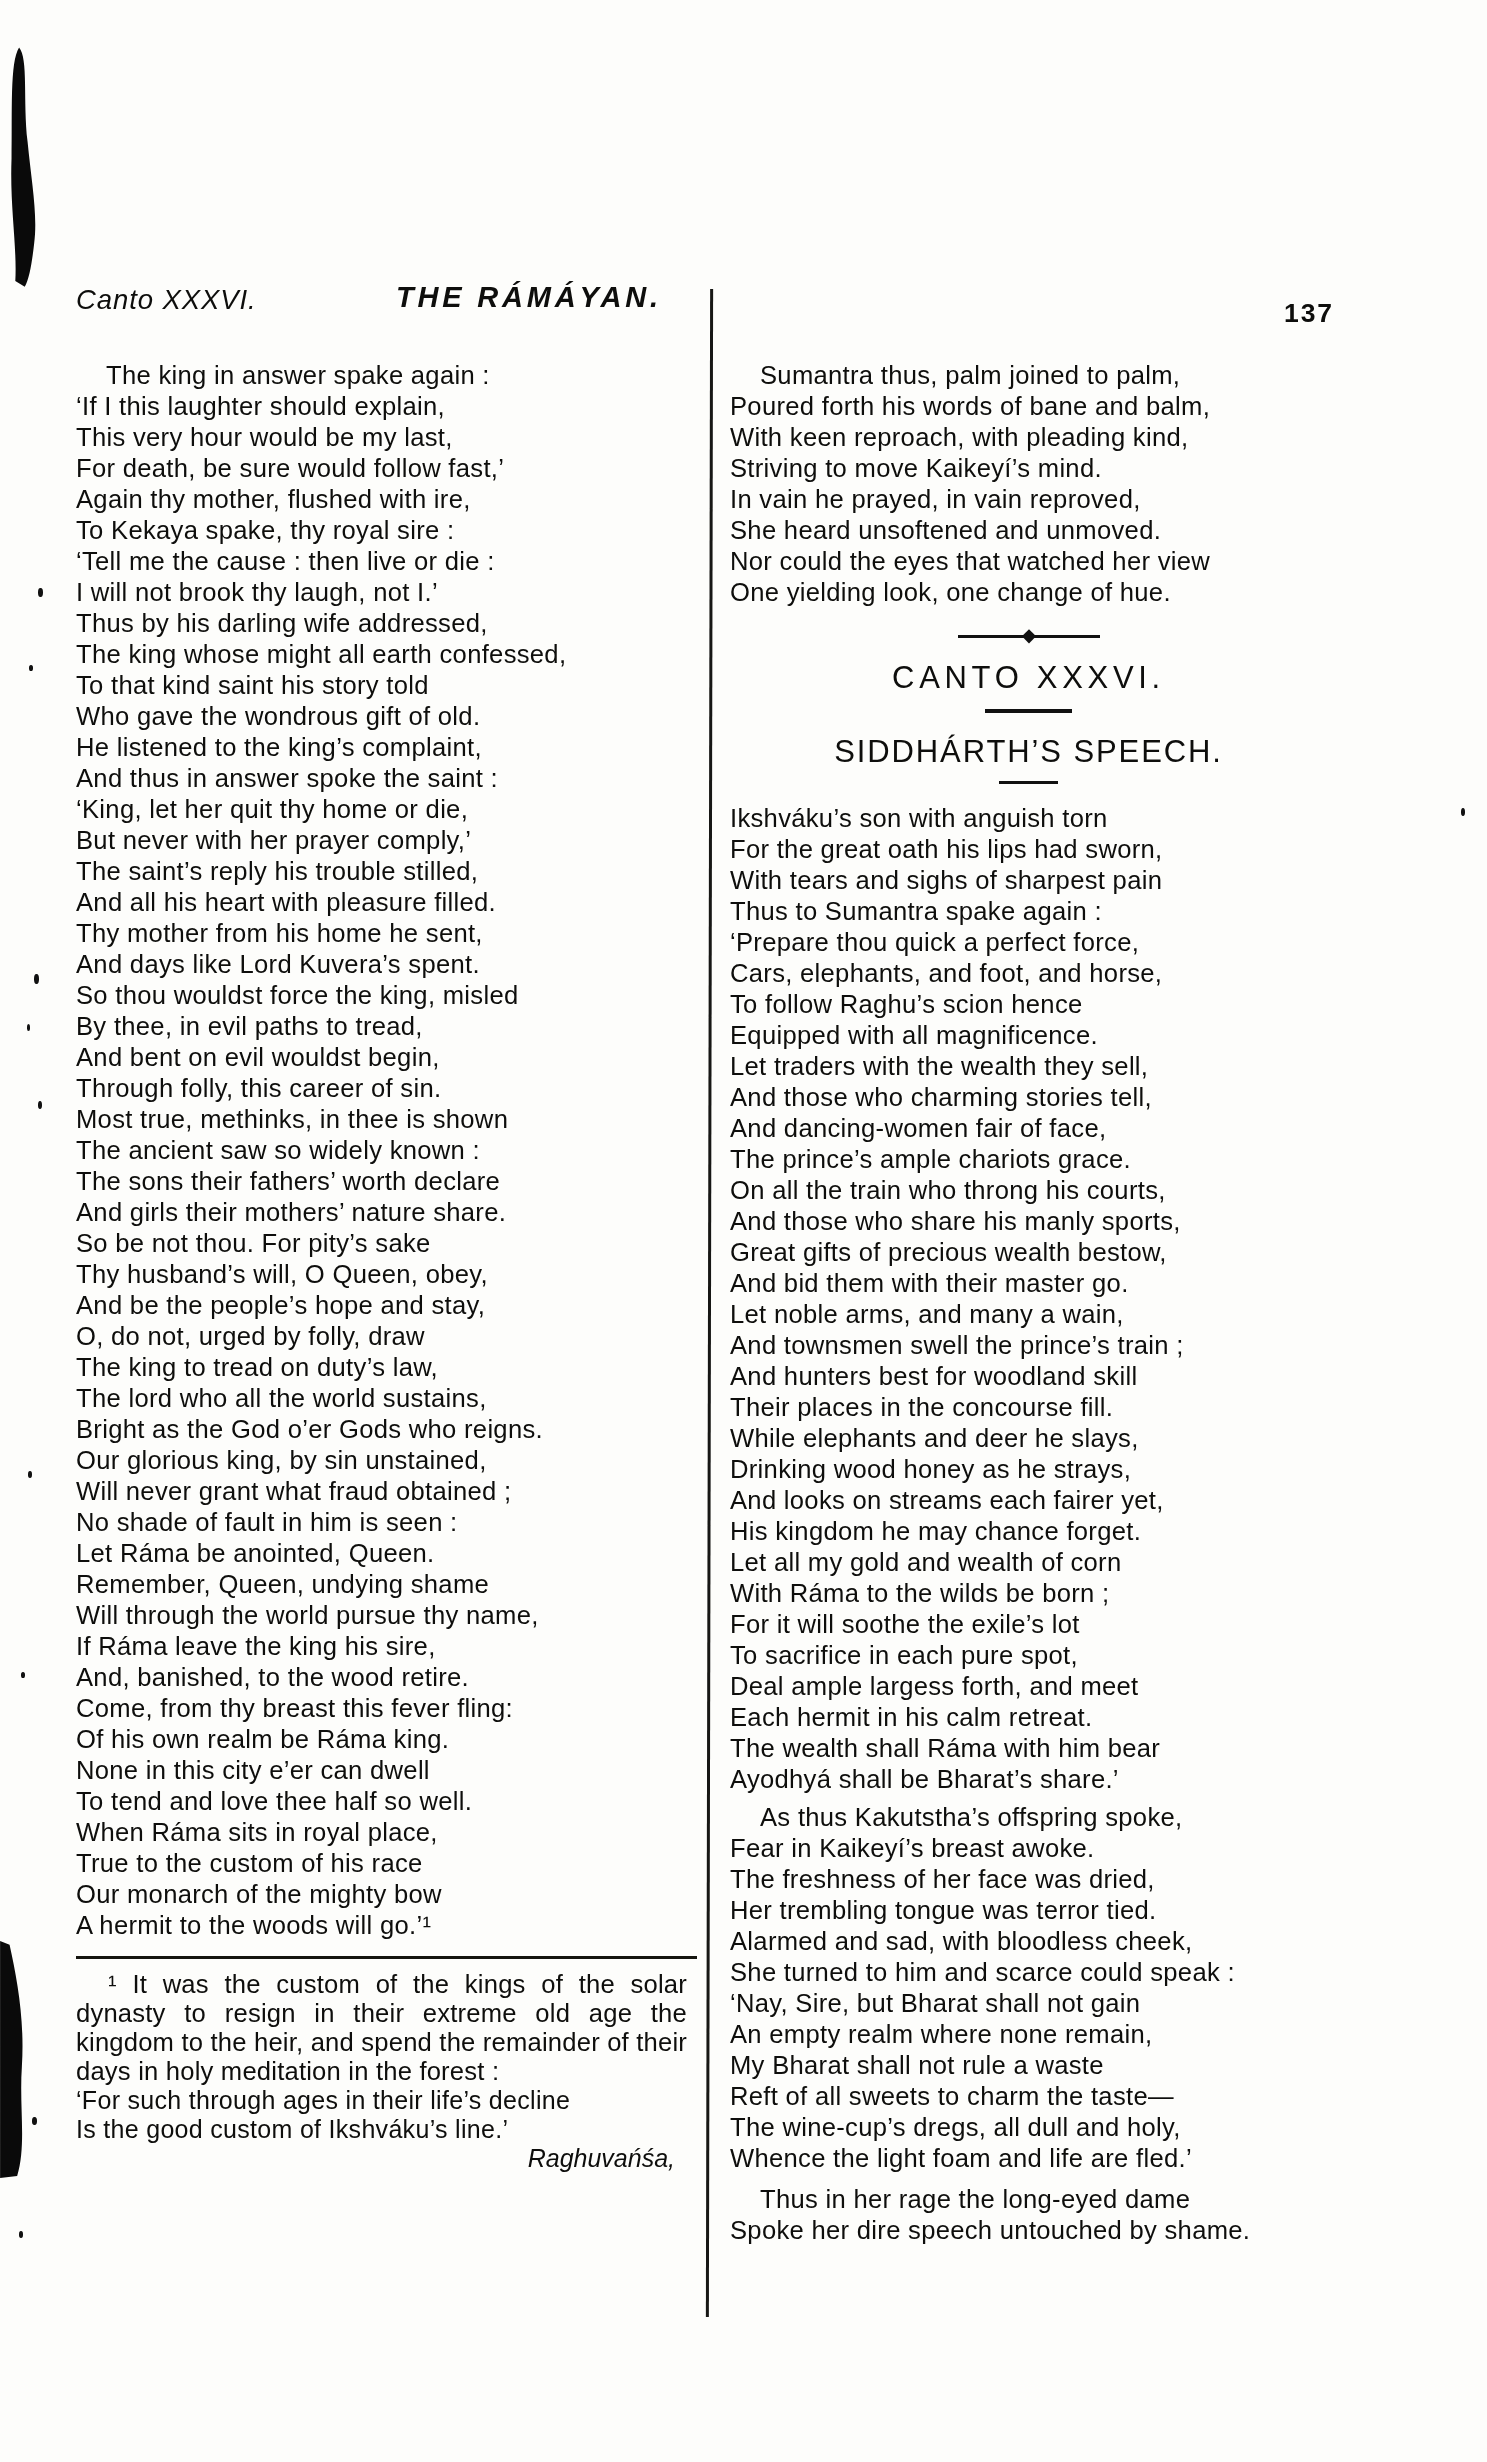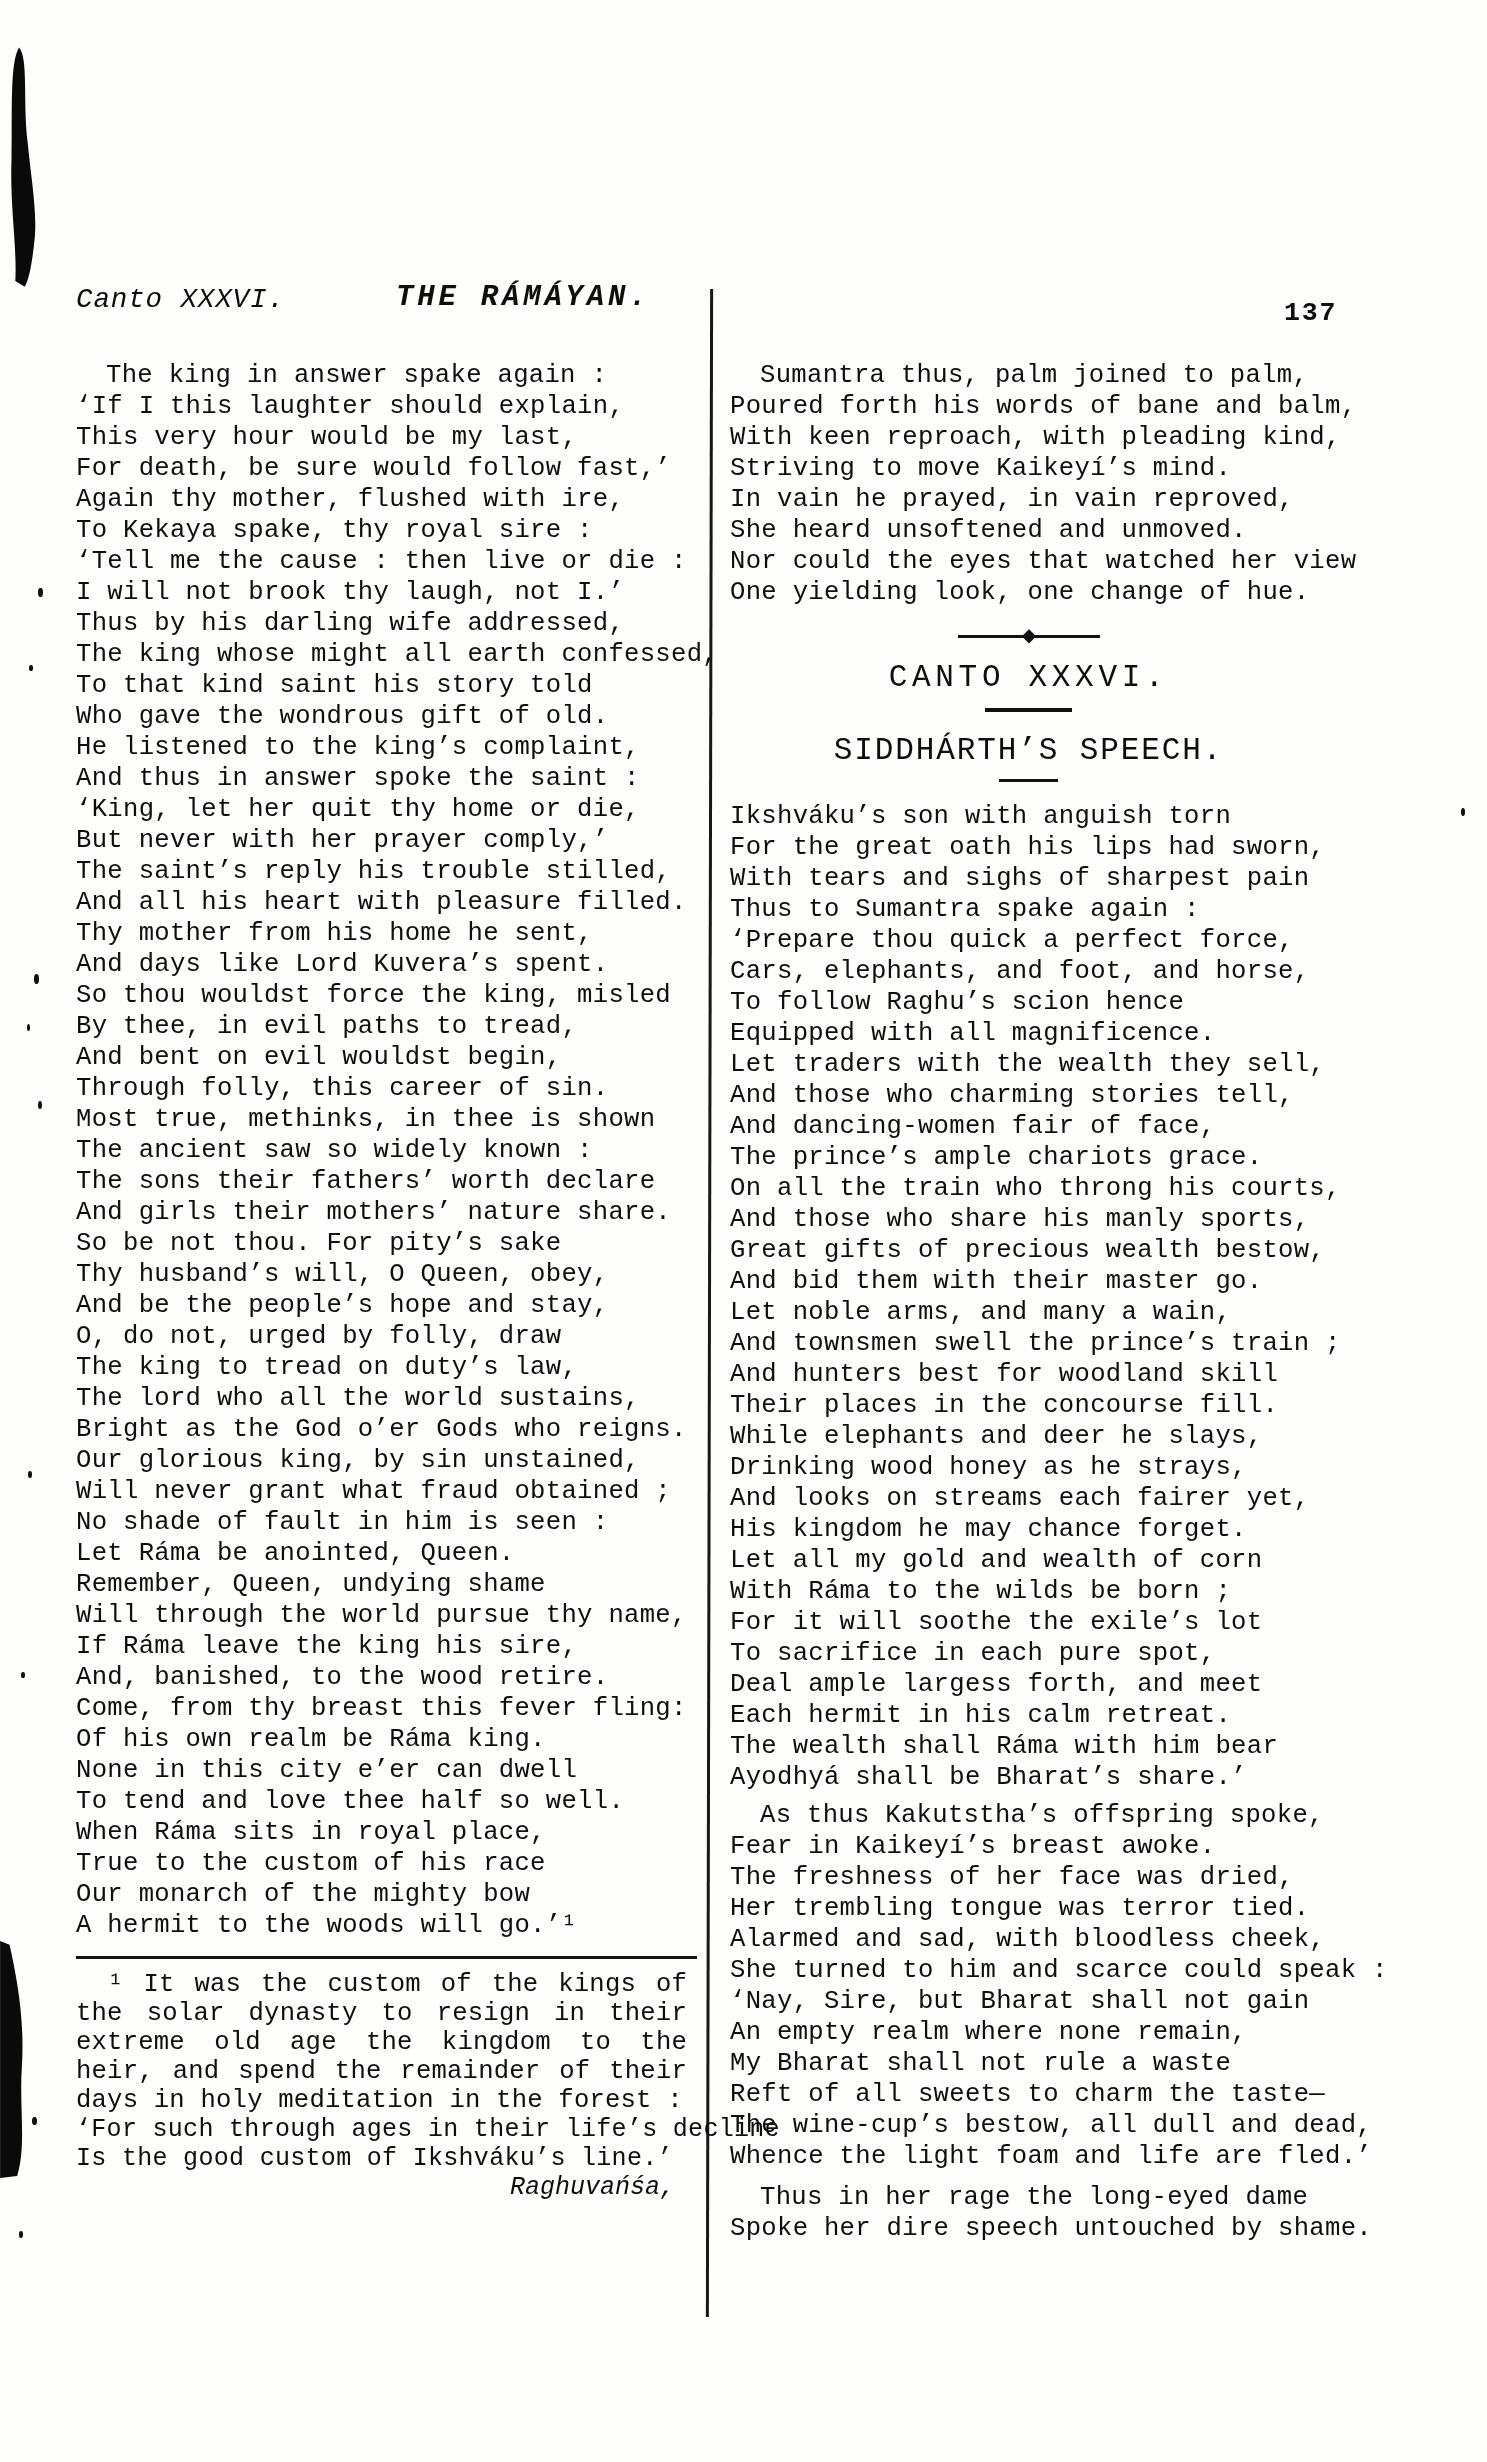--- a/index.html
+++ b/index.html
@@ -1,21 +1,21 @@
 <!DOCTYPE html>
 <html style="font-size:15px"><head>
 <meta charset="utf-8">
 <style>
   html,body{margin:0;padding:0;background:#fdfdfb;}
   .page{
     position:relative;
     width:1487px;height:2462px;
     background:#fdfdfb;
     overflow:hidden;
-    font-family:Liberation Mono, monospace;
+    font-family:Liberation Sans, sans-serif;
     color:#0e0e0c;
   }
   
   .hdr-left{
     position:absolute;left:76px;top:284px;
     font-style:italic;font-size:27.5px;letter-spacing:0.9px;
     white-space:nowrap;
   }
   .hdr-center{
     position:absolute;left:396px;top:281px;
@@ -226,21 +226,21 @@
         <div class="vline">As thus Kakutstha’s offspring spoke,</div>
         <div class="vline">Fear in Kaikeyí’s breast awoke.</div>
         <div class="vline">The freshness of her face was dried,</div>
         <div class="vline">Her trembling tongue was terror tied.</div>
         <div class="vline">Alarmed and sad, with bloodless cheek,</div>
         <div class="vline">She turned to him and scarce could speak :</div>
         <div class="vline">‘Nay, Sire, but Bharat shall not gain</div>
         <div class="vline">An empty realm where none remain,</div>
         <div class="vline">My Bharat shall not rule a waste</div>
         <div class="vline">Reft of all sweets to charm the taste—</div>
-        <div class="vline">The wine-cup’s bestow, all dull and dead,</div>
+        <div class="vline">The wine-cup’s dregs, all dull and holy,</div>
         <div class="vline">Whence the light foam and life are fled.’</div>
       </div>
 
     <div class="poem first-indent gap-md">
         <div class="vline">Thus in her rage the long-eyed dame</div>
         <div class="vline">Spoke her dire speech untouched by shame.</div>
       </div>
   </div>
 
 </div>

